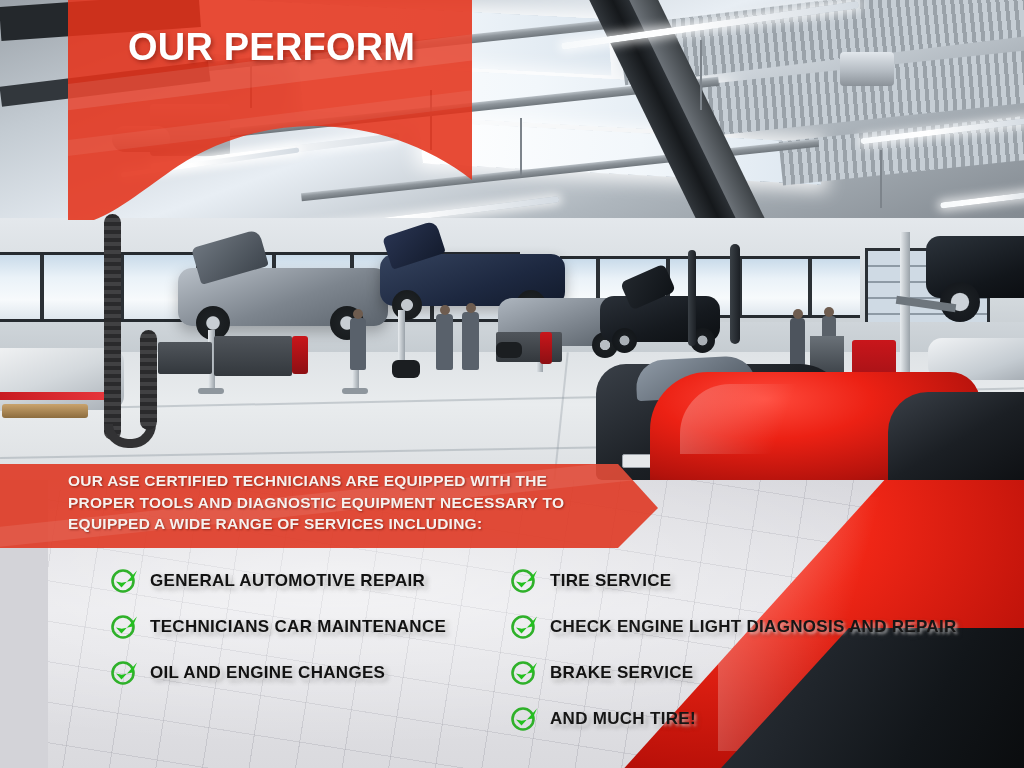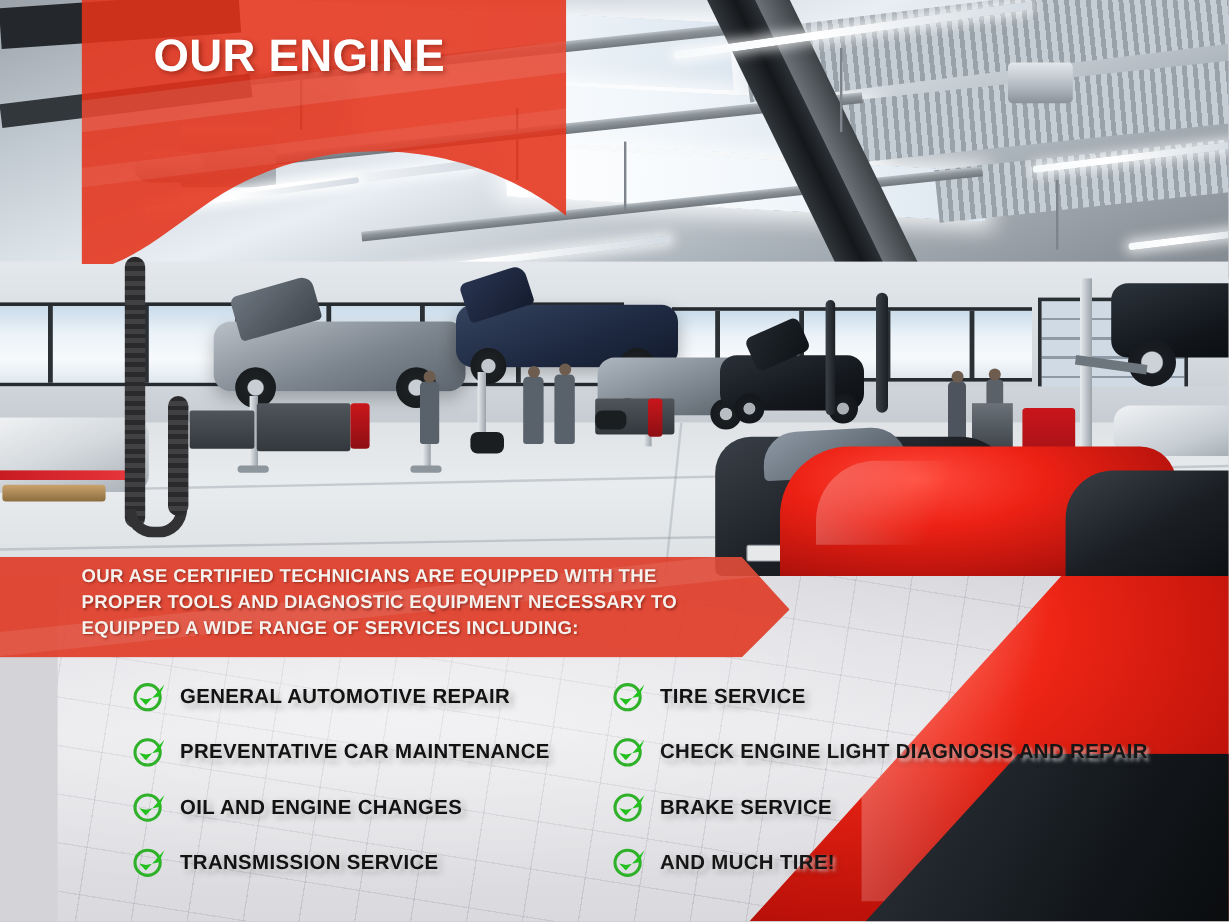--- a/index.html
+++ b/index.html
@@ -357,21 +357,21 @@
     <div class="redbody" style="left:650px;top:372px;width:330px;height:108px;border-radius:58px 30px 0 0;"></div>
     <div style="position:absolute;left:680px;top:384px;width:170px;height:70px;background:linear-gradient(110deg,rgba(255,255,255,.28),rgba(255,255,255,0) 60%);border-radius:50px 20px 0 0;"></div>
     <div class="darkcar" style="left:888px;top:392px;width:150px;height:92px;border-radius:40px 10px 0 0;"></div>
   </div>
 
   <div class="titlebanner">
     <div class="sheen"></div>
     <div class="sheen2"></div>
   </div>
   <div class="titletext">
-    <div>OUR ENGINE</div>
+    <div>OUR PERFORM</div>
   </div>
 
   <div class="bottom">
     <div class="tiles"></div>
     <div class="tileshade"></div>
 
     <div class="redwedge">
       <div class="gloss"></div>
     </div>
     <div class="darkwedge"></div>
@@ -388,39 +388,30 @@
           </span>
           <span class="rowlabel">GENERAL AUTOMOTIVE REPAIR</span>
         </div>
         <div class="row">
           <span class="chk">
             <svg width="30" height="26" viewBox="0 0 30 26">
               <circle cx="13" cy="13" r="10.5" fill="none" stroke="#2FB12A" stroke-width="2.6"></circle>
               <path d="M6 13.5 L11.5 19.5 L27 2.5 L22.5 12.5 L11.8 14.8 Z" fill="#22C11E"></path>
             </svg>
           </span>
-          <span class="rowlabel">PREVENTATIVE CAR MAINTENANCE</span>
+          <span class="rowlabel">TECHNICIANS CAR MAINTENANCE</span>
         </div>
         <div class="row">
           <span class="chk">
             <svg width="30" height="26" viewBox="0 0 30 26">
               <circle cx="13" cy="13" r="10.5" fill="none" stroke="#2FB12A" stroke-width="2.6"></circle>
               <path d="M6 13.5 L11.5 19.5 L27 2.5 L22.5 12.5 L11.8 14.8 Z" fill="#22C11E"></path>
             </svg>
           </span>
           <span class="rowlabel">OIL AND ENGINE CHANGES</span>
-        </div>
-        <div class="row">
-          <span class="chk">
-            <svg width="30" height="26" viewBox="0 0 30 26">
-              <circle cx="13" cy="13" r="10.5" fill="none" stroke="#2FB12A" stroke-width="2.6"></circle>
-              <path d="M6 13.5 L11.5 19.5 L27 2.5 L22.5 12.5 L11.8 14.8 Z" fill="#22C11E"></path>
-            </svg>
-          </span>
-          <span class="rowlabel">TRANSMISSION SERVICE</span>
         </div>
       </div>
 
       <div class="col colR">
         <div class="row">
           <span class="chk">
             <svg width="30" height="26" viewBox="0 0 30 26">
               <circle cx="13" cy="13" r="10.5" fill="none" stroke="#2FB12A" stroke-width="2.6"></circle>
               <path d="M6 13.5 L11.5 19.5 L27 2.5 L22.5 12.5 L11.8 14.8 Z" fill="#22C11E"></path>
             </svg>

